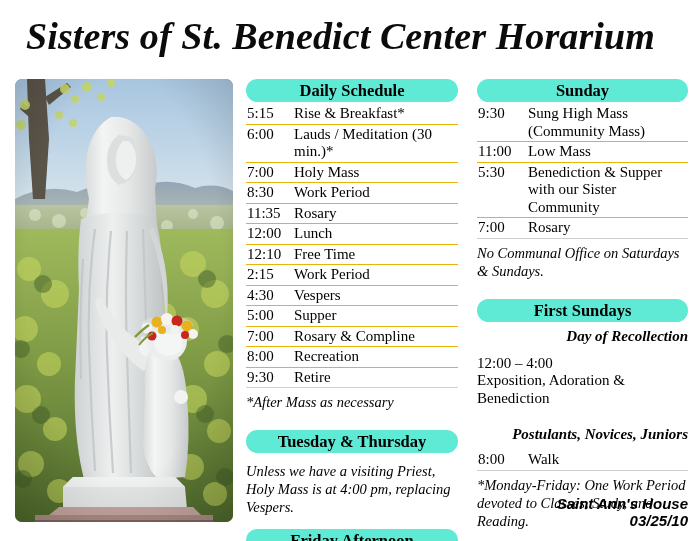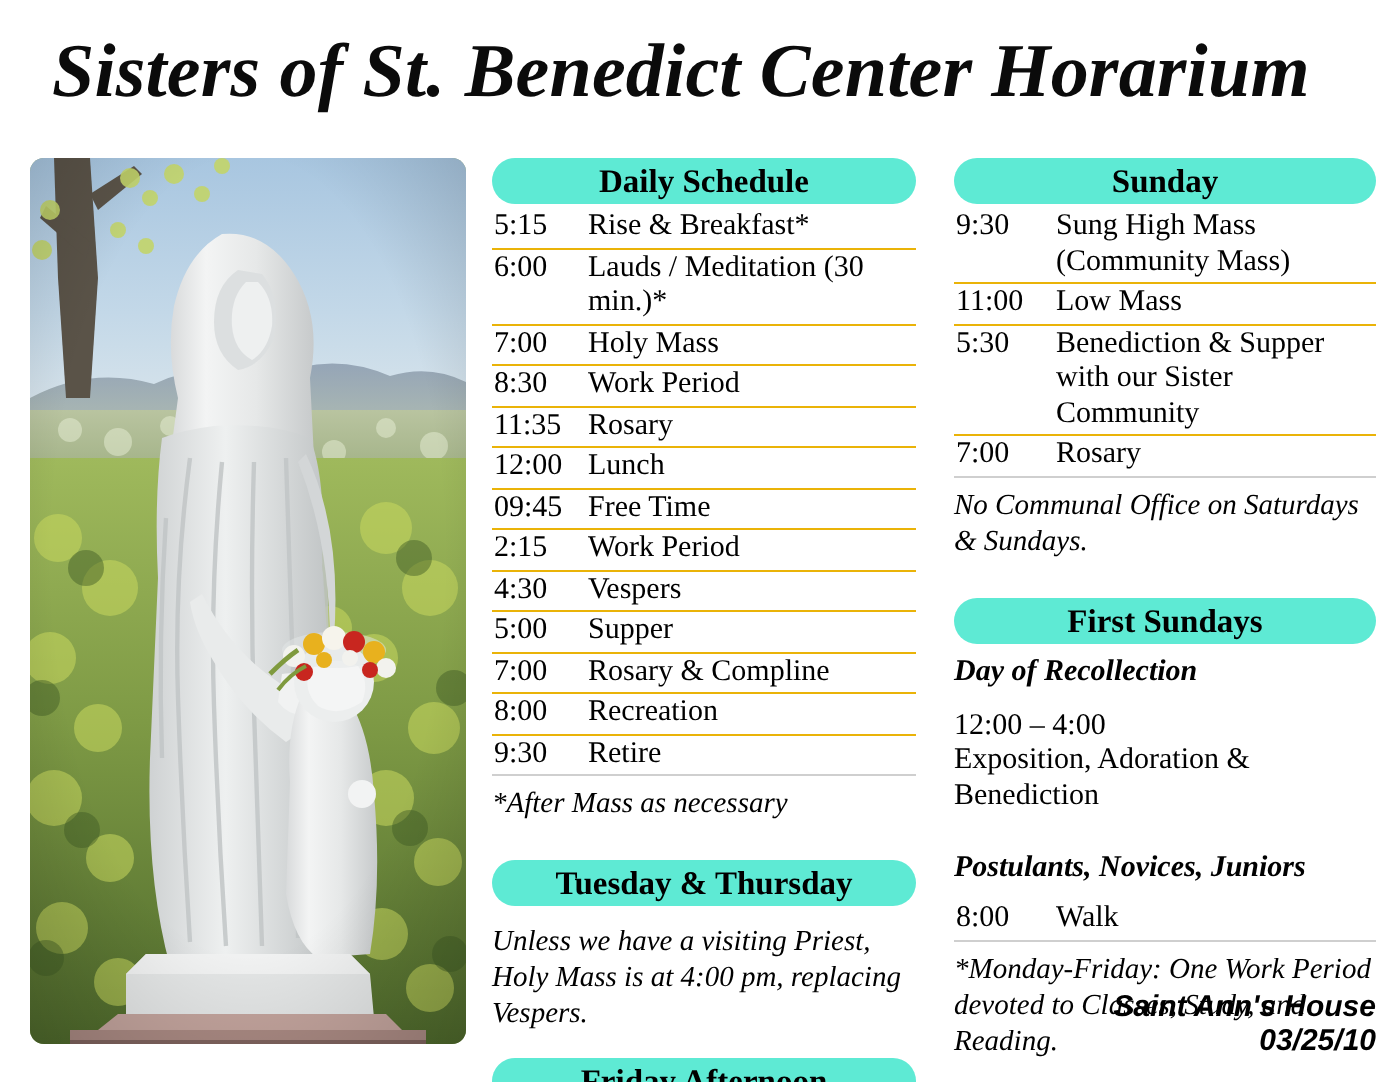--- a/index.html
+++ b/index.html
@@ -98,21 +98,21 @@
   }
   .note-plain {
     font-size: 15px;
     line-height: 17.5px;
   }
   .sub-bold-italic {
     font-style: italic;
     font-weight: bold;
     font-size: 15px;
     line-height: 19px;
-    text-align: left;
+    text-align: right;
     margin-top: 5px;
   }
 
   .gap-lg { height: 19px; }
   .gap-md { height: 13px; }
 
   
   .signature {
     position: absolute;
     right: 12px;
@@ -324,21 +324,21 @@
       </tr>
       <tr>
         <td class="time">11:35</td>
         <td class="evt">Rosary</td>
       </tr>
       <tr>
         <td class="time">12:00</td>
         <td class="evt">Lunch</td>
       </tr>
       <tr>
-        <td class="time">09:45</td>
+        <td class="time">12:10</td>
         <td class="evt">Free Time</td>
       </tr>
       <tr>
         <td class="time">2:15</td>
         <td class="evt">Work Period</td>
       </tr>
       <tr>
         <td class="time">4:30</td>
         <td class="evt">Vespers</td>
       </tr>

